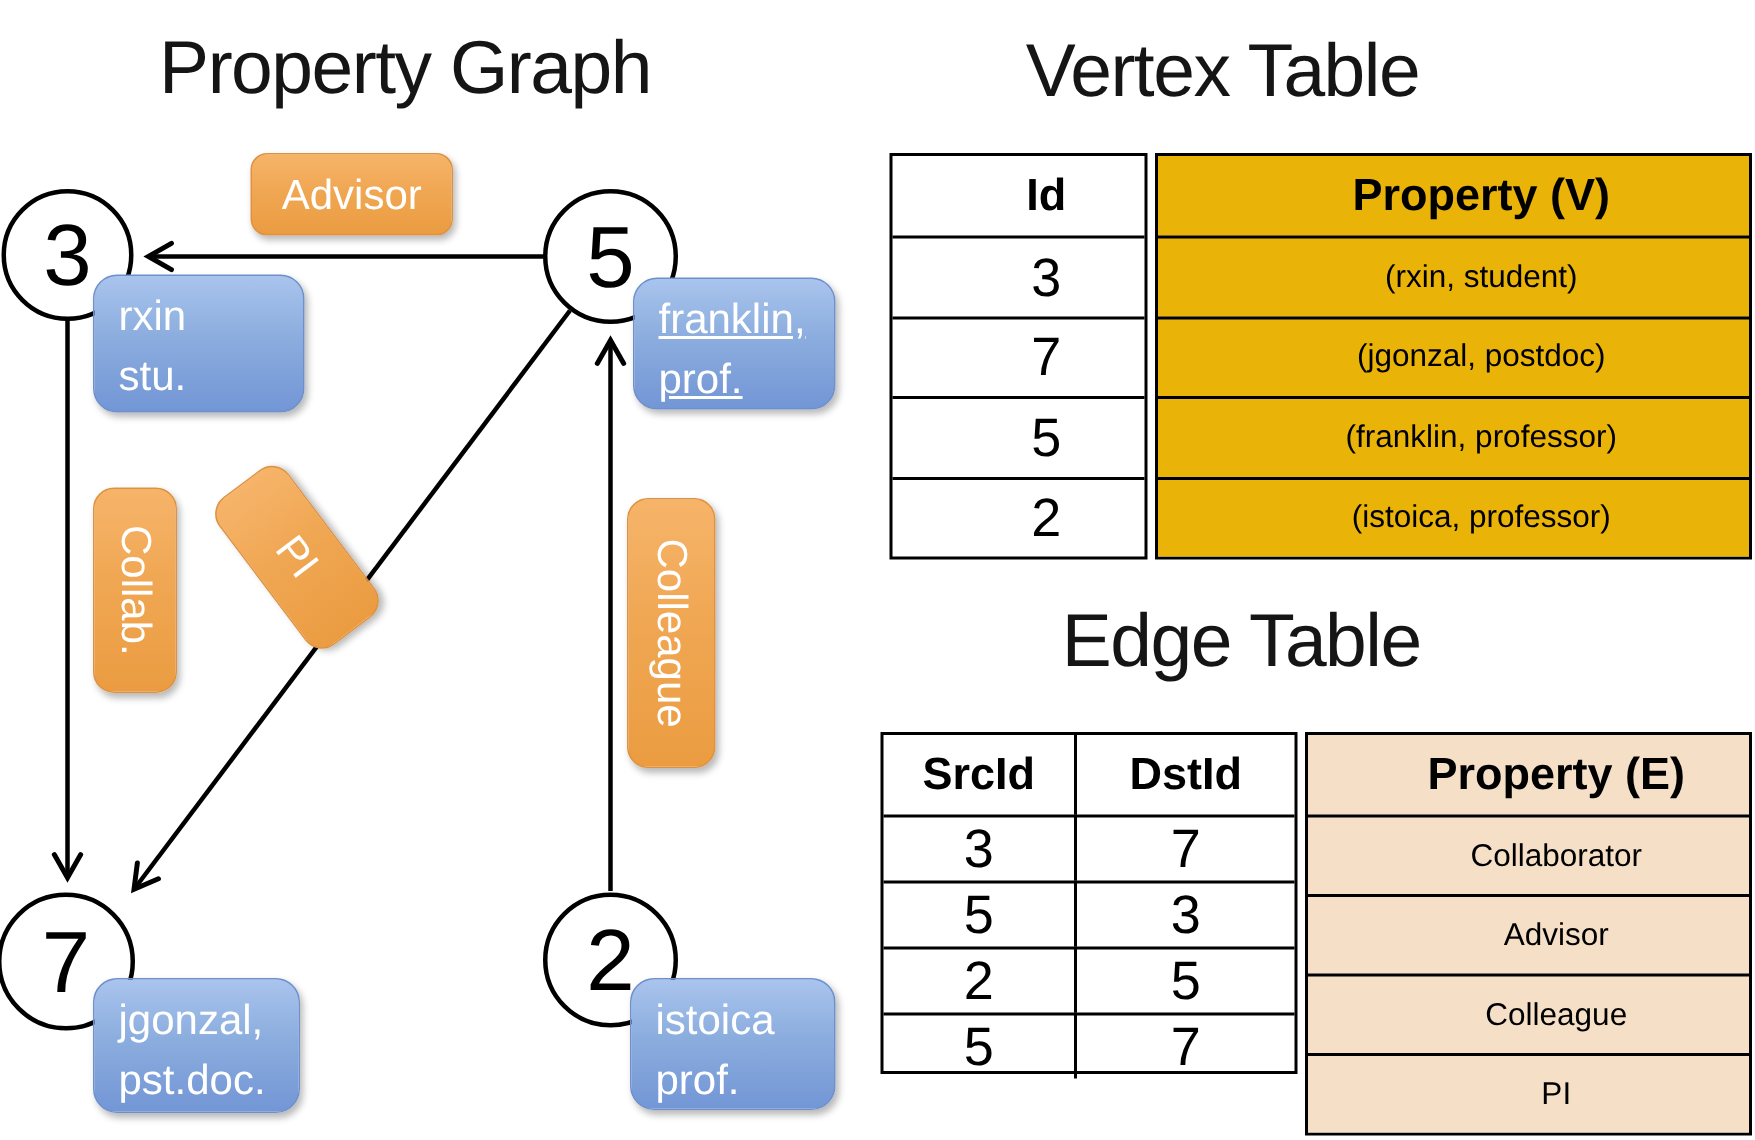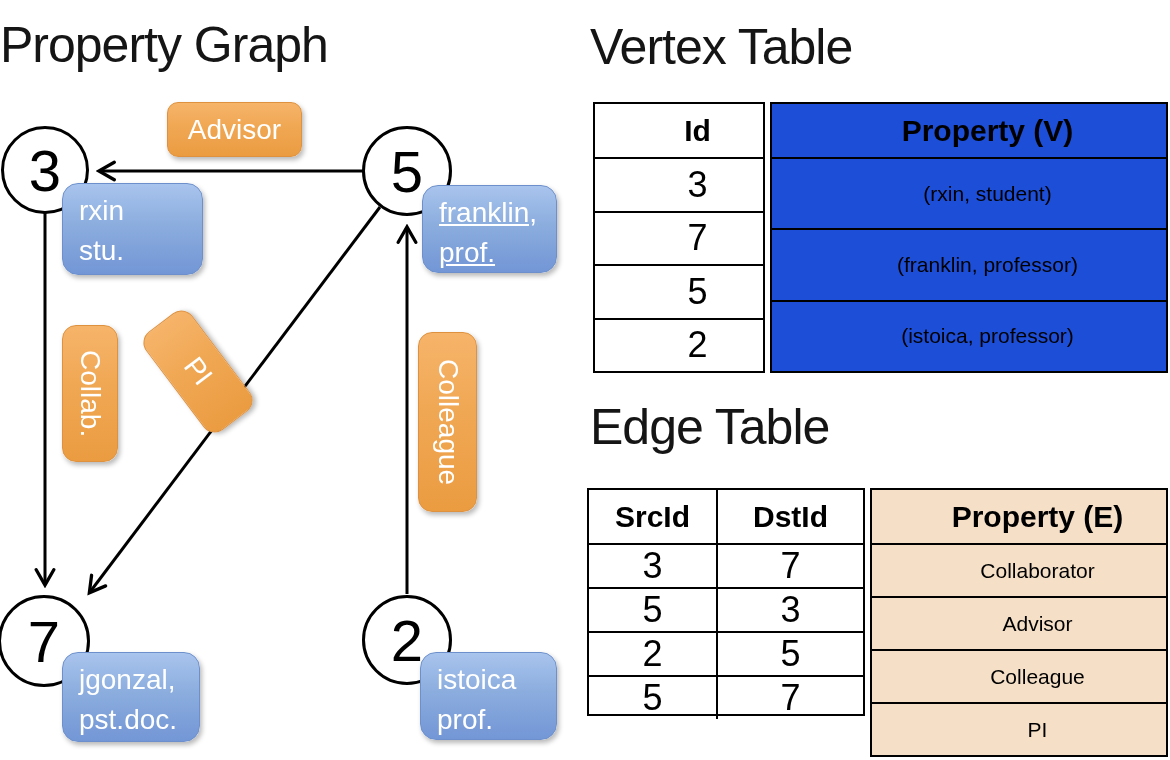--- a/index.html
+++ b/index.html
@@ -1,20 +1,20 @@
 <!DOCTYPE html>
 <html><head>
 <meta charset="utf-8">
 <style>
   html,body{margin:0;padding:0;background:#fff;}
   body{width:1170px;height:760px;position:relative;overflow:hidden;
        font-family:"Liberation Sans","DejaVu Sans",sans-serif;color:#000;}
   .abs{position:absolute;box-sizing:border-box;}
 
-  .title{font-size:50px;font-weight:400;letter-spacing:-1px;color:#151515;}
+  .title{font-size:50px;font-weight:400;letter-spacing:-1px;text-align:center;color:#151515;}
 
   
   .vcircle{border:3.5px solid #000;border-radius:50%;background:#fff;
            display:flex;align-items:center;justify-content:center;
            font-size:58px;font-weight:300;}
   
   .bbox{background:linear-gradient(180deg,#a9c4ed 0%,#8badde 45%,#7396d6 100%);
         border:1.5px solid #6d90cc;border-radius:16px;color:#fff;
         font-size:28px;line-height:1.42;padding:7px 6px 12px 16px;
         box-shadow:2px 3px 5px rgba(0,0,0,.28);}
@@ -27,21 +27,21 @@
   .obox.vert{border-radius:14px;}
   .obox.vert span{writing-mode:vertical-rl;}
 
   
   .tbl{display:flex;flex-direction:column;border:2.5px solid #000;background:#fff;}
   .tbl .cell{flex:1;display:flex;align-items:center;justify-content:center;border-top:2px solid #000;padding-left:37px;}
   .tbl .cell:first-child{border-top:none;flex:none;height:53px;}
   .hdr{font-weight:bold;font-size:30px;}
   .num{font-size:36px;}
   .val{font-size:21px;}
-  .bluecells .cell{background:#1d4ed8;}
+  .bluecells .cell{background:#eab308;}
   .tancells .cell{background:#f5dfc6;}
   .grid2{display:grid;grid-template-columns:127px 1fr;grid-template-rows:53px repeat(4,1fr);
          border:2.5px solid #000;background:#fff;}
   .grid2>div{display:flex;align-items:center;justify-content:center;}
   .grid2>div:nth-child(even){border-left:2px solid #000;}
   .grid2>div:nth-child(n+3){border-top:2px solid #000;}
 </style>
 </head>
 <body>
 
@@ -108,20 +108,21 @@
   <div class="cell hdr">Id</div>
   <div class="cell num">3</div>
   <div class="cell num">7</div>
   <div class="cell num">5</div>
   <div class="cell num">2</div>
 </div>
 
 <div class="abs tbl bluecells" style="left:770px;top:102px;width:398px;height:271px;">
   <div class="cell hdr">Property (V)</div>
   <div class="cell val">(rxin, student)</div>
+  <div class="cell val">(jgonzal, postdoc)</div>
   <div class="cell val">(franklin, professor)</div>
   <div class="cell val">(istoica, professor)</div>
 </div>
 
 <div class="abs title" style="left:590px;top:398px;width:475px;">Edge Table</div>
 
 <div class="abs grid2" style="left:587px;top:488px;width:278px;height:228px;">
   <div class="hdr">SrcId</div>
   <div class="hdr">DstId</div>
   <div class="num">3</div>

